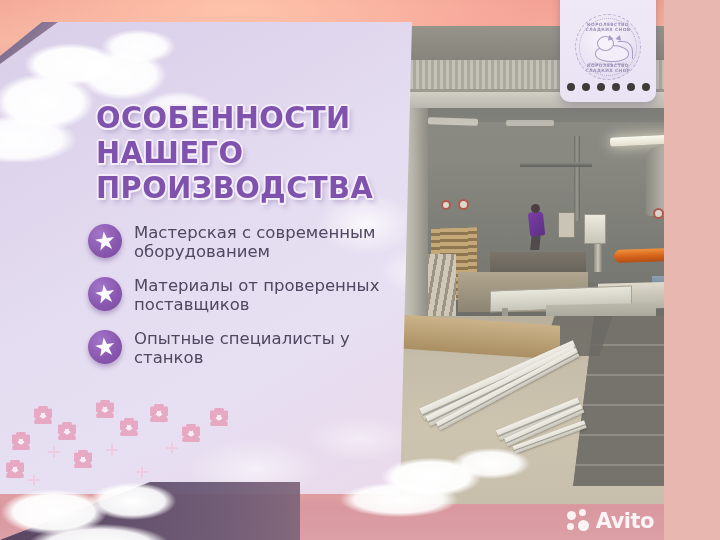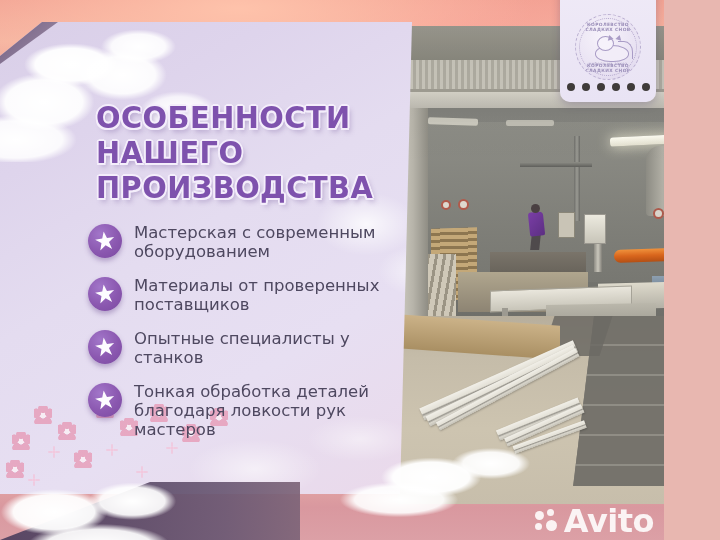--- a/index.html
+++ b/index.html
@@ -459,21 +459,21 @@
   }
   .avito-mark i {
     position:absolute; border-radius:50%; background:rgba(255,255,255,.95);
     display:block;
   }
   .avito-mark i:nth-child(1){ left:0;  top:2px;  width:9px;  height:9px; }
   .avito-mark i:nth-child(2){ left:12px;top:0;   width:7px;  height:7px; }
   .avito-mark i:nth-child(3){ left:0;  top:14px; width:7px;  height:7px; }
   .avito-mark i:nth-child(4){ left:11px;top:11px;width:11px; height:11px; }
   .avito-text {
-    font-size:32px; font-weight:700; color:rgba(255,255,255,.96);
+    font-size:21px; font-weight:700; color:rgba(255,255,255,.96);
     font-family:"DejaVu Sans", sans-serif; letter-spacing:-.5px;
     line-height:26px;
   }
 </style>
 </head>
 <body>
 
 <div class="stage">
 
   <div class="bg-sky"></div>
@@ -574,26 +574,20 @@
           <span class="star"></span>
         </span>
         <span class="item-text">Материалы от проверенных поставщиков</span>
       </div>
       <div class="item">
         <span class="bullet">
           <span class="star"></span>
         </span>
         <span class="item-text">Опытные специалисты у станков</span>
       </div>
-      <div class="item">
-        <span class="bullet">
-          <span class="star"></span>
-        </span>
-        <span class="item-text">Тонкая обработка деталей благодаря ловкости рук мастеров</span>
-      </div>
     </div>
 
     <div class="corner-cut"></div>
     <div class="cloud-tl"></div>
   </div>
 
   <div class="badge">
     <div class="badge-seal">
       <div class="seal-ring"></div>
       <div class="seal-arc-top">КОРОЛЕВСТВО СЛАДКИХ СНОВ</div>

